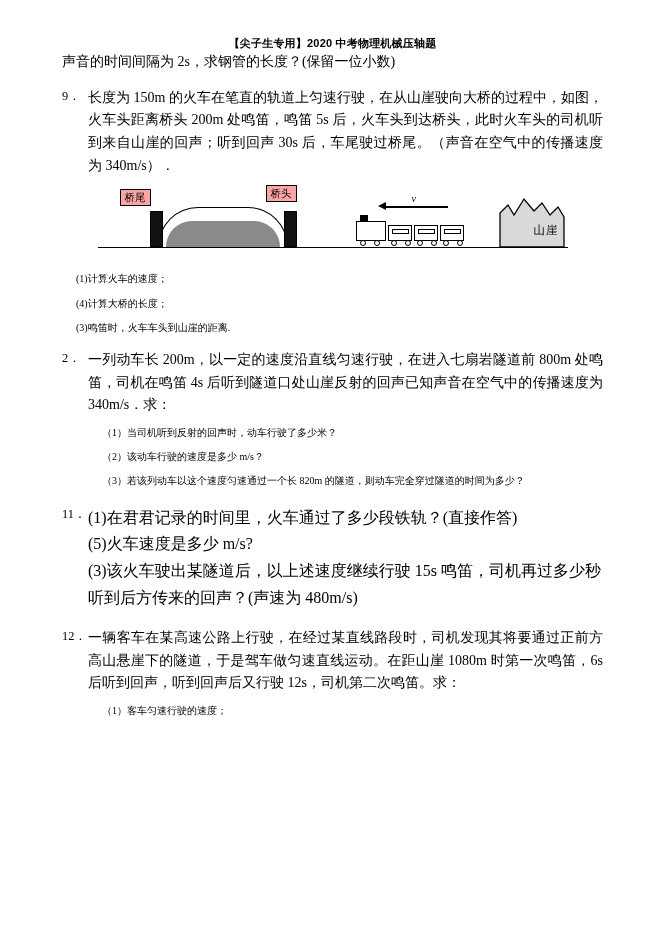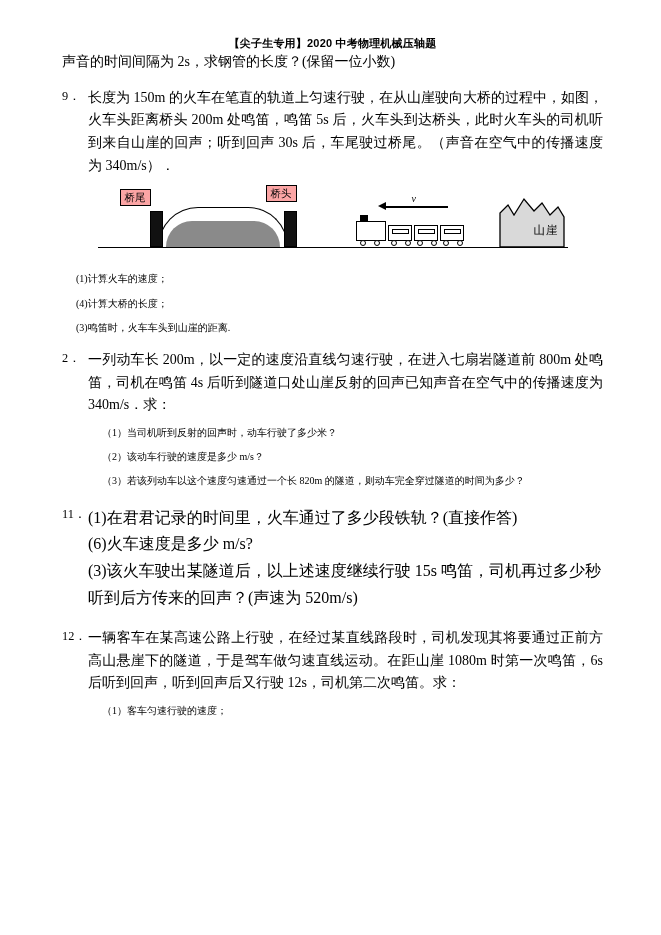--- a/index.html
+++ b/index.html
@@ -318,22 +318,22 @@
       <p class="sub">（3）若该列动车以这个速度匀速通过一个长 820m 的隧道，则动车完全穿过隧道的时间为多少？</p>
     </div>
   </div>
 
   <div class="spacer-md"></div>
 
   <div class="q-block">
     <div class="q-num">11．</div>
     <div class="q-body">
       <p class="sub-tight">(1)在君君记录的时间里，火车通过了多少段铁轨？(直接作答)</p>
-      <p class="sub-tight">(6)火车速度是多少 m/s?</p>
-      <p class="sub-tight">(3)该火车驶出某隧道后，以上述速度继续行驶 15s 鸣笛，司机再过多少秒听到后方传来的回声？(声速为 520m/s)</p>
+      <p class="sub-tight">(5)火车速度是多少 m/s?</p>
+      <p class="sub-tight">(3)该火车驶出某隧道后，以上述速度继续行驶 15s 鸣笛，司机再过多少秒听到后方传来的回声？(声速为 480m/s)</p>
     </div>
   </div>
 
   <div class="spacer-md"></div>
 
   <div class="q-block">
     <div class="q-num">12．</div>
     <div class="q-body">
       <p class="para">一辆客车在某高速公路上行驶，在经过某直线路段时，司机发现其将要通过正前方高山悬崖下的隧道，于是驾车做匀速直线运动。在距山崖 1080m 时第一次鸣笛，6s 后听到回声，听到回声后又行驶 12s，司机第二次鸣笛。求：</p>
       <div class="spacer-sm"></div>

